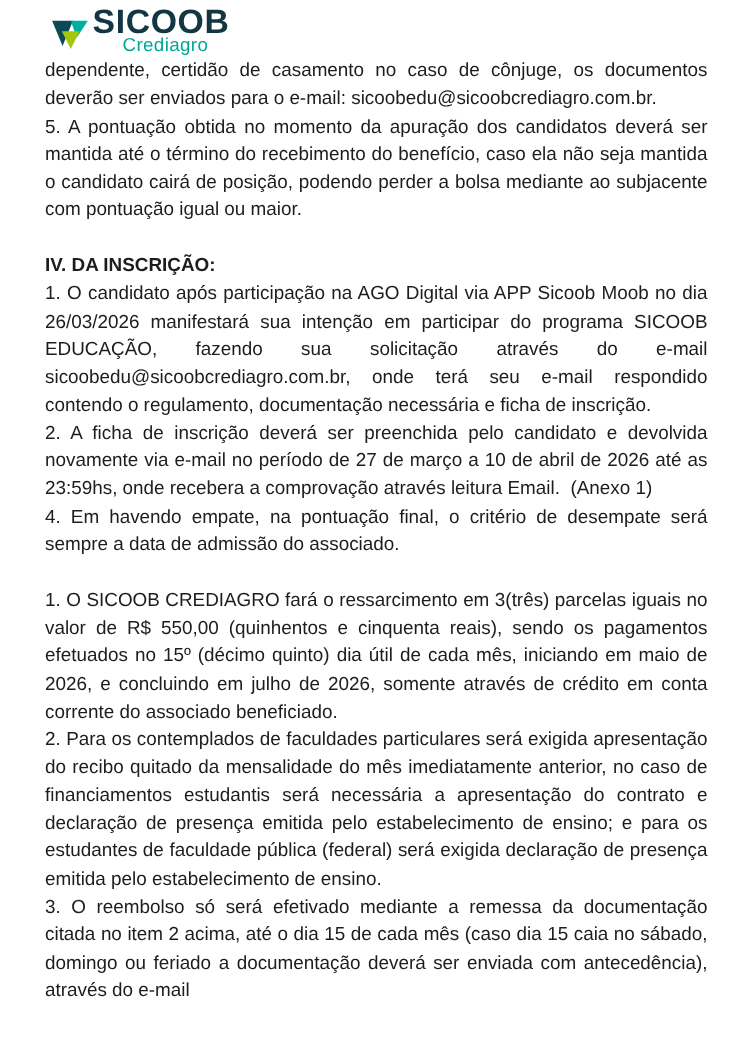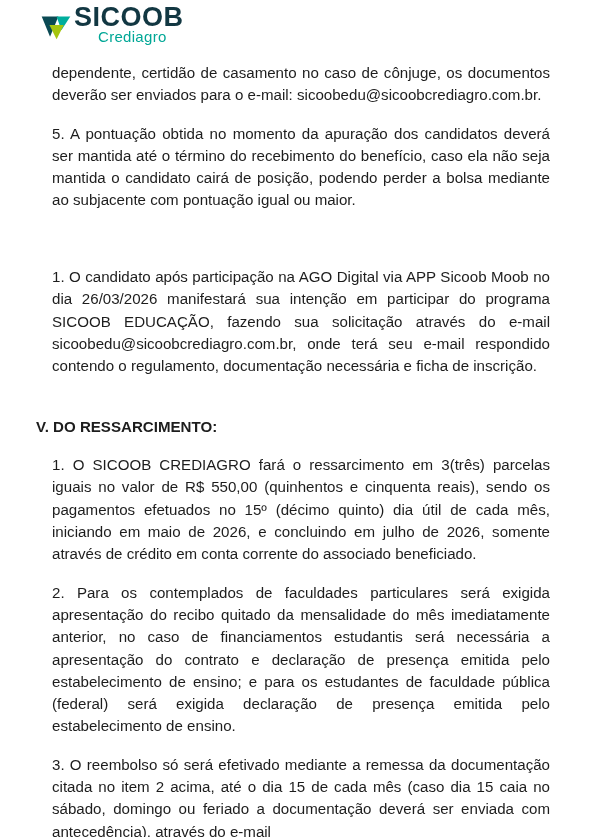--- a/index.html
+++ b/index.html
@@ -9,21 +9,21 @@
   *{margin:0;padding:0;box-sizing:border-box;}
   html,body{background:#fff;}
   body{width:602px;height:837px;overflow:hidden;font-family:"Liberation Sans",sans-serif;}
   .page{width:602px;height:837px;background:var(--page-bg);}
   .header{padding:3px 0 0 41px;display:flex;align-items:flex-end;height:44px;}
   .logo-mark{display:block;margin-top:3px;}
   .brand-col{display:flex;flex-direction:column;margin-left:3px;}
   .brand-name{font-size:27px;font-weight:800;color:var(--brand-dark);letter-spacing:0.5px;line-height:26px;}
   .brand-sub{font-size:15px;font-weight:400;color:var(--brand-teal);line-height:14px;padding-left:24px;letter-spacing:0.3px;}
   .doc{padding:2px 36px 0 36px;font-size:15.1px;line-height:var(--pitch);color:var(--text);text-align:justify;}
-  .par{margin:16px;}
+  .par{margin:0;}
   .heading{font-weight:700;text-align:left;}
   .spacer{height:var(--pitch);}
   .b{font-weight:400;}
 </style>
 </head>
 <body>
 
 <div class="page">
   <header class="header">
     <svg class="logo-mark" width="30" height="31" viewBox="0 0 100 104" aria-hidden="true">
@@ -34,20 +34,22 @@
     <div class="brand-col">
       <div class="brand-name">SICOOB</div>
       <div class="brand-sub">Crediagro</div>
     </div>
   </header>
 
   <main class="doc" id="doc-content">
       <p class="par"><span>dependente, certidão de casamento no caso de cônjuge, os documentos deverão ser enviados para o e-mail: sicoobedu@sicoobcrediagro.com.br.</span></p>
       <p class="par"><span>5. A pontuação obtida no momento da apuração dos candidatos deverá ser mantida até o término do recebimento do benefício, caso ela não seja mantida o candidato cairá de posição, podendo perder a bolsa mediante ao subjacente com pontuação igual ou maior.</span></p>
       <div class="spacer"></div>
+      <div class="heading">IV. DA INSCRIÇÃO:</div>
       <p class="par"><span>1. O candidato após participação na AGO Digital via APP Sicoob Moob no dia 26/03/2026 manifestará sua intenção em participar do programa SICOOB EDUCAÇÃO, fazendo sua solicitação através do e-mail </span><span class="b">sicoobedu@sicoobcrediagro.com.br</span><span>, onde terá seu e-mail respondido contendo o regulamento, documentação necessária e ficha de inscrição.</span></p>
+      <p class="par"><span>2. A ficha de inscrição deverá ser preenchida pelo candidato e devolvida novamente via e-mail no período de 27 de março a 10 de abril de 2026 até as 23:59hs, onde recebera a comprovação através leitura Email. </span><span class="b">&nbsp;(Anexo 1)</span></p>
+      <p class="par"><span>4. Em havendo empate, na pontuação final, o critério de desempate será sempre a data de admissão do associado.</span></p>
       <div class="spacer"></div>
-      <div class="heading">V. DO RESSARCIMENTO:</div>
       <p class="par"><span>1. O SICOOB CREDIAGRO fará o ressarcimento em 3(três) parcelas iguais no valor de R$ 550,00 (quinhentos e cinquenta reais), sendo os pagamentos efetuados no 15º (décimo quinto) dia útil de cada mês, iniciando em maio de 2026, e concluindo em julho de 2026, somente através de crédito em conta corrente do associado beneficiado.</span></p>
       <p class="par"><span>2. Para os contemplados de faculdades particulares será exigida apresentação do recibo quitado da mensalidade do mês imediatamente anterior, no caso de financiamentos estudantis será necessária a apresentação do contrato e declaração de presença emitida pelo estabelecimento de ensino; e para os estudantes de faculdade pública (federal) será exigida declaração de presença emitida pelo estabelecimento de ensino.</span></p>
       <p class="par"><span>3. O reembolso só será efetivado mediante a remessa da documentação citada no item 2 acima, até o dia 15 de cada mês (caso dia 15 caia no sábado, domingo ou feriado a documentação deverá ser enviada com antecedência), através do e-mail </span></p>
     </main>
 </div>
 
 </body></html>

